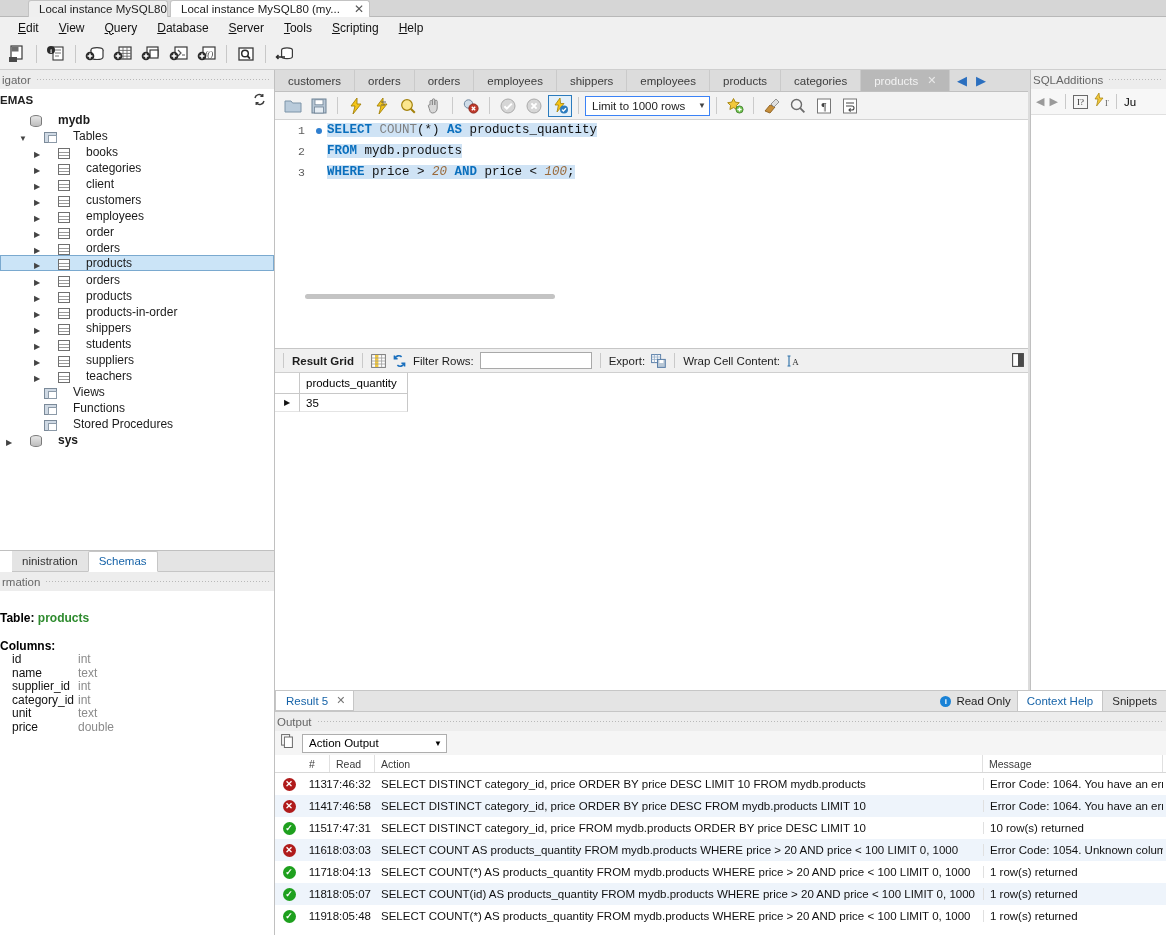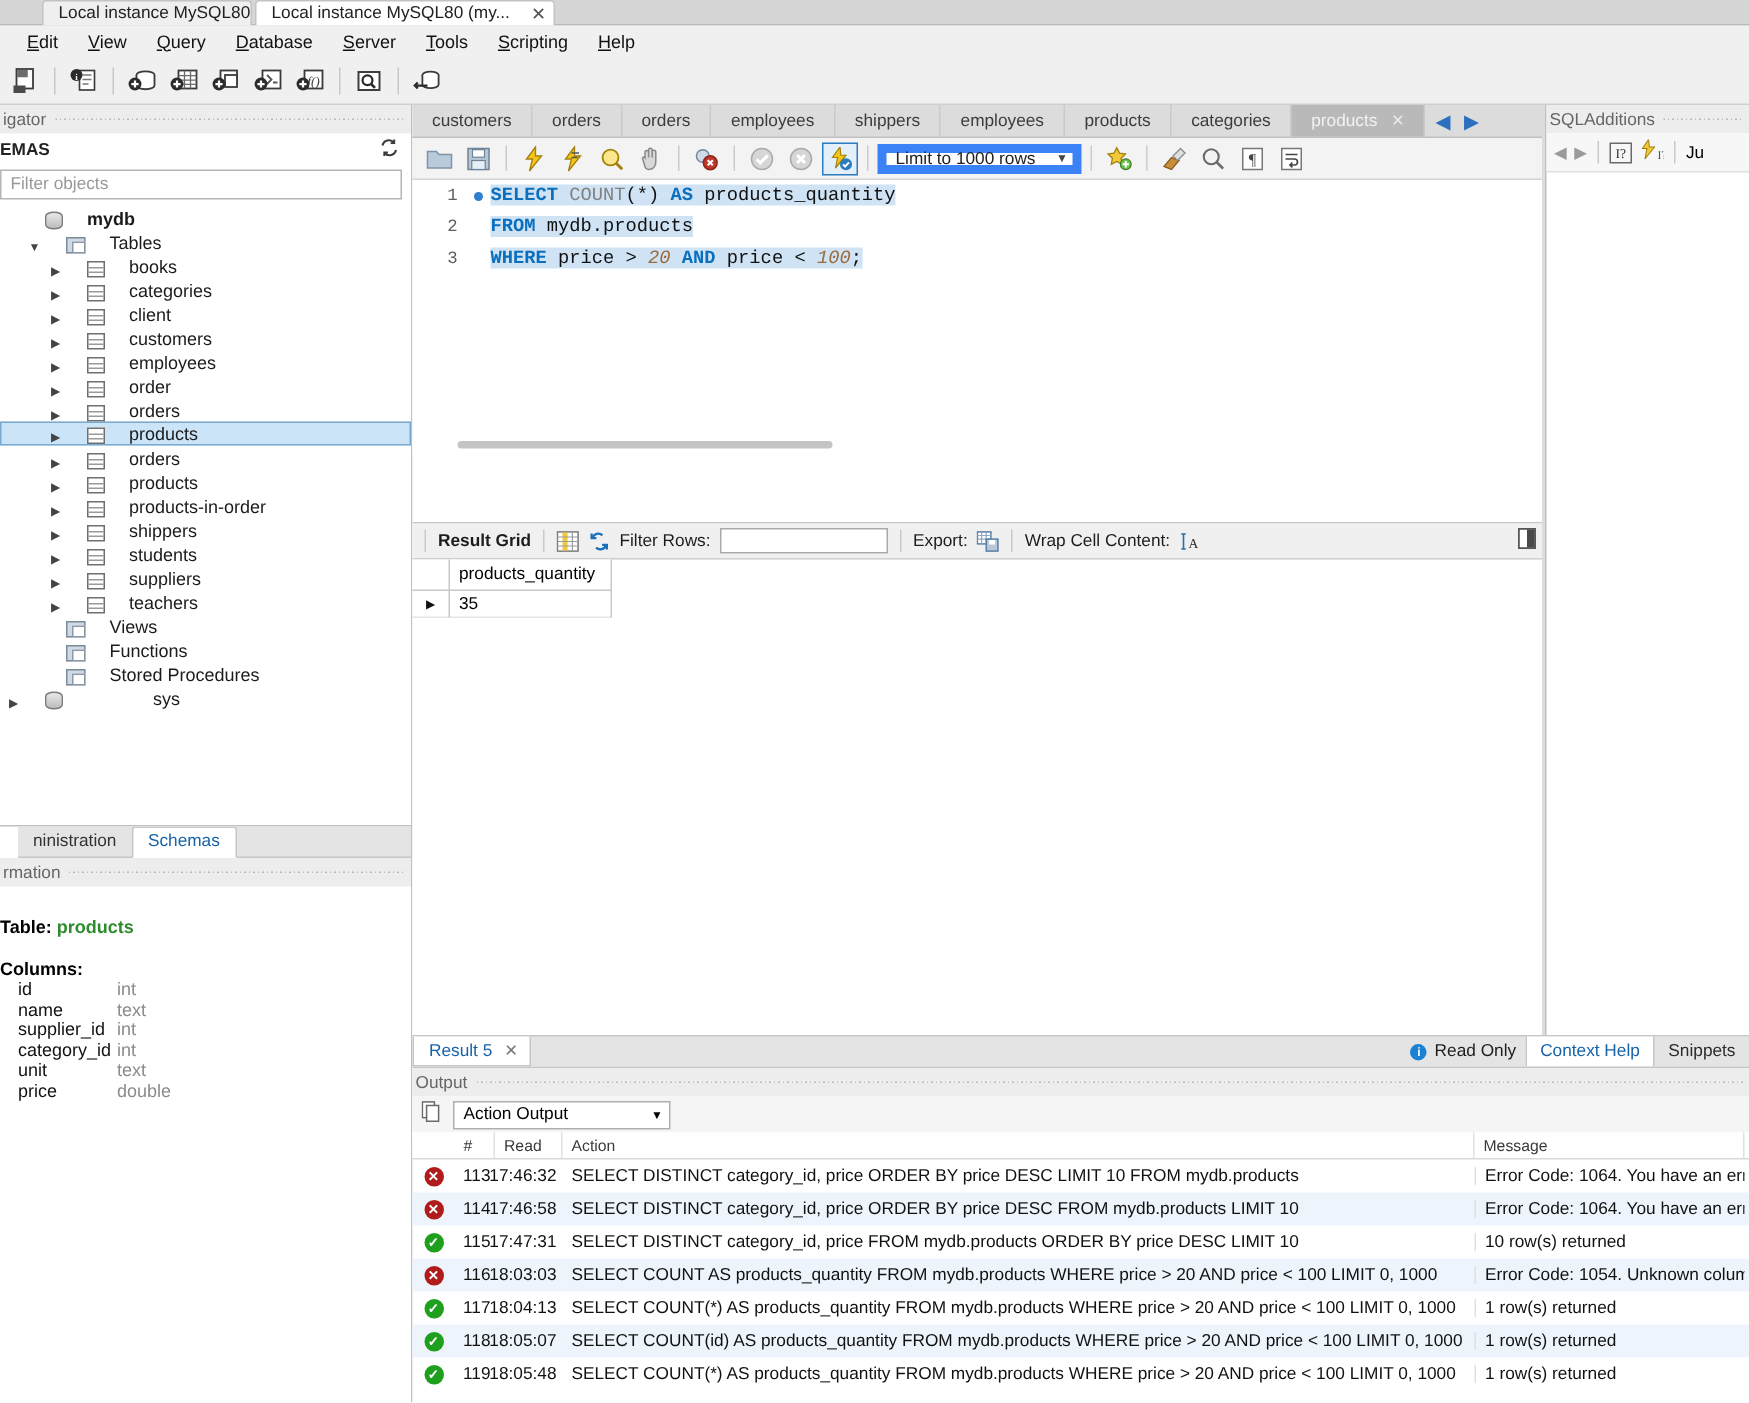--- a/index.html
+++ b/index.html
@@ -166,21 +166,21 @@
 
   .edtoolbar {
     height: 28px; background: #f3f3f3;
     border-bottom: 1px solid #d3d3d3;
     display: flex; align-items: center; gap: 2px; padding-left: 6px;
   }
   .eticon { width: 24px; height: 22px; display: flex; align-items: center; justify-content: center; }
   .eticon.boxed { border: 1px solid #2b7bbd; background: #e3f0fa; }
   .etsep { width: 1px; height: 17px; background: #cbcbcb; margin: 0 4px; }
   .limitsel {
-    height: 20px; width: 136px; background: #fff; border: 6px solid #3b82f6;
+    height: 20px; width: 125px; background: #fff; border: 1px solid #3b82f6;
     display: flex; align-items: center; justify-content: space-between;
     font-size: 11.5px; padding: 0 3px 0 6px; color: #222;
   }
   .limitsel .caret { font-size: 8px; color: #444; }
 
   .sqlarea { position: relative; height: 183px; background: #fff; }
   .sqlline { display: flex; height: 21px; align-items: center; }
   .gutter {
     width: 36px; text-align: right; padding-right: 6px;
     font-family: "Liberation Mono", monospace; font-size: 11.5px; color: #5d5d5d;
@@ -451,23 +451,20 @@
     </div>
     <div class="schemas-hdr">
       <span>EMAS</span>
       <span>
         <svg width="13" height="13" viewBox="0 0 13 13">
             <path d="M2 5a4.4 4.4 0 017.6-2M11 8a4.4 4.4 0 01-7.6 2" stroke="#3a3a3a" stroke-width="1.4" fill="none"></path>
             <path d="M9.8 1v2.4H7.4M3.2 12V9.6h2.4" stroke="#3a3a3a" stroke-width="1.3" fill="none"></path>
           </svg>
       </span>
     </div>
-    <div class="filterbox">
-      <span>Filter objects</span>
-    </div>
     <div class="tree" id="tree">
         <div class="trow" style="padding-left: 4px;">
           <span class="arrow"></span>
           <span class="dbicon"></span>
           <span style="font-weight: bold;">mydb</span>
         </div>
         <div class="trow" style="padding-left: 18px;">
           <span class="arrow">▼</span>
           <span class="folicon"></span>
           <span>Tables</span>
@@ -558,21 +555,21 @@
           <span>Functions</span>
         </div>
         <div class="trow" style="padding-left: 18px;">
           <span class="arrow"></span>
           <span class="folicon"></span>
           <span>Stored Procedures</span>
         </div>
         <div class="trow" style="padding-left: 4px;">
           <span class="arrow">▶</span>
           <span class="dbicon"></span>
-          <span style="font-weight: normal; margin-left: 44px;">sys</span>
+          <span style="font-weight: bold;">sys</span>
         </div>
       </div>
   </div>
 
   <div class="infopanel">
     <div class="adm-tabs">
       <div class="adm-tab">ninistration</div>
       <div class="adm-tab active">Schemas</div>
     </div>
     <div class="panelhead">

